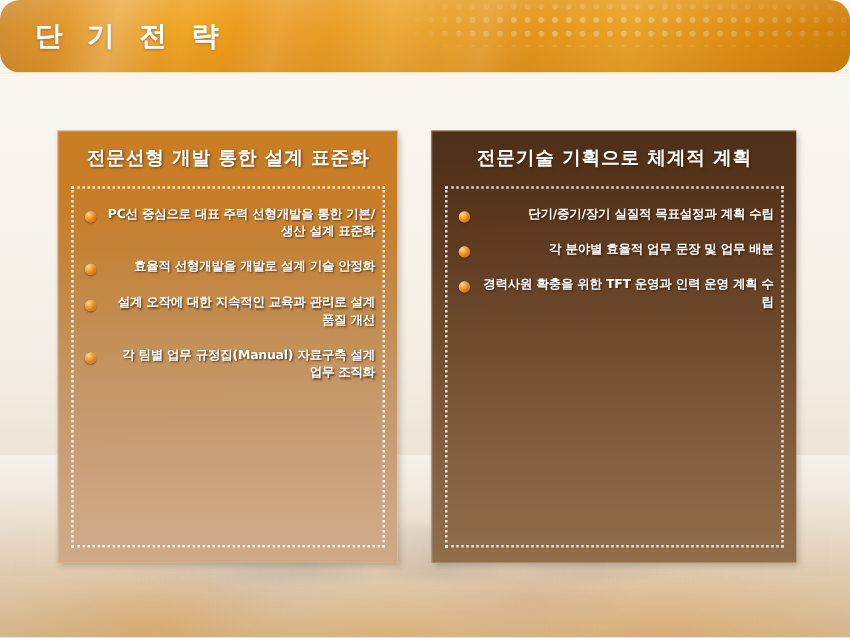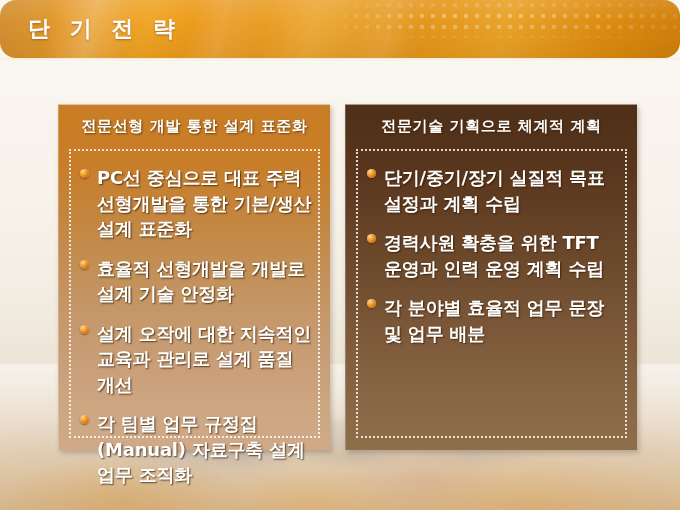--- a/index.html
+++ b/index.html
@@ -158,21 +158,21 @@
 
   
   .card {
     position: absolute;
     box-sizing: border-box;
     box-shadow: 2px 3px 5px rgba(90,70,48,.30);
     border-top: 1px solid rgba(255,255,255,.30);
     border-left: 1px solid rgba(255,255,255,.22);
   }
   .card-left {
-    left: 58px;
+    left: 46px;
     top: 104px;
     width: 272px;
     height: 346px;
     background: linear-gradient(180deg,
       #c97d24 0%,
       #c87d27 16%,
       #c4843b 30%,
       #c28d51 44%,
       #c59768 60%,
       #c89e77 74%,
@@ -223,26 +223,27 @@
 
   .bullet-list {
     list-style: none;
     margin: 0;
     padding: 0;
   }
   .bullet {
     position: relative;
     padding-left: 18px;
     margin-bottom: 14px;
-    font-size: 18px;
+    font-size: 10px;
     font-weight: bold;
     line-height: 1.42;
     color: #ffffff;
     text-shadow: 1px 1px 1.6px rgba(50,26,0,.75);
     letter-spacing: -0.2px;
+    text-align: right;
   }
   .bullet:last-child { margin-bottom: 0; }
   .bullet-marker {
     position: absolute;
     left: 1px;
     top: 4px;
     width: 9px;
     height: 9px;
     border-radius: 50%;
     background: radial-gradient(circle at 32% 28%, #ffd89a 0%, #f0a02a 38%, #d96a06 72%, #a44a02 100%);
@@ -295,23 +296,23 @@
   <div class="card card-right">
     <div class="card-title">전문기술 기획으로 체계적 계획</div>
     <div class="card-body">
       <ul class="bullet-list">
         <li class="bullet">
           <span class="bullet-marker"></span>
           <span class="bullet-text">단기/중기/장기 실질적 목표설정과 계획 수립</span>
         </li>
         <li class="bullet">
           <span class="bullet-marker"></span>
+          <span class="bullet-text">각 분야별 효율적 업무 문장 및 업무 배분</span>
+        </li>
+        <li class="bullet">
+          <span class="bullet-marker"></span>
           <span class="bullet-text">경력사원 확충을 위한 TFT 운영과 인력 운영 계획 수립</span>
-        </li>
-        <li class="bullet">
-          <span class="bullet-marker"></span>
-          <span class="bullet-text">각 분야별 효율적 업무 문장 및 업무 배분</span>
         </li>
       </ul>
     </div>
   </div>
 
 </div>
 
 </body></html>

